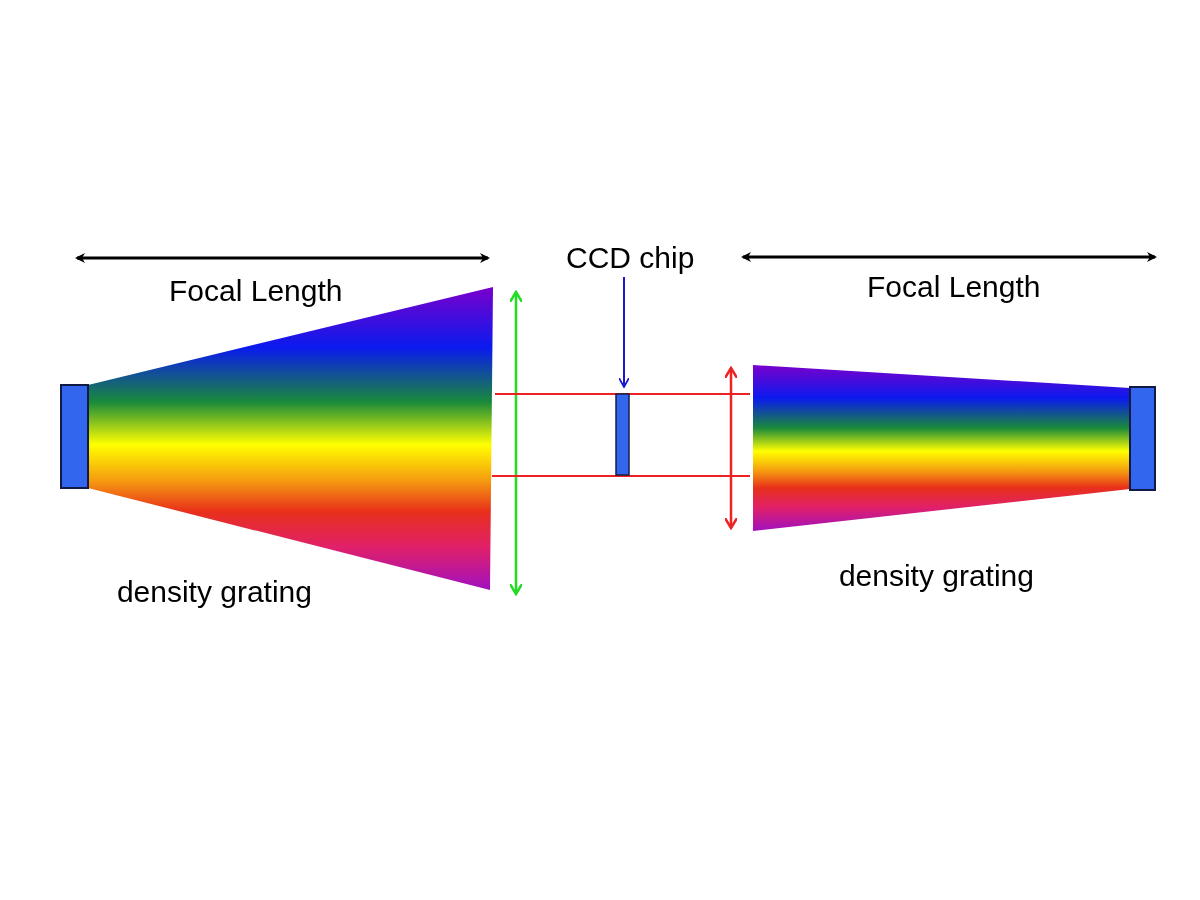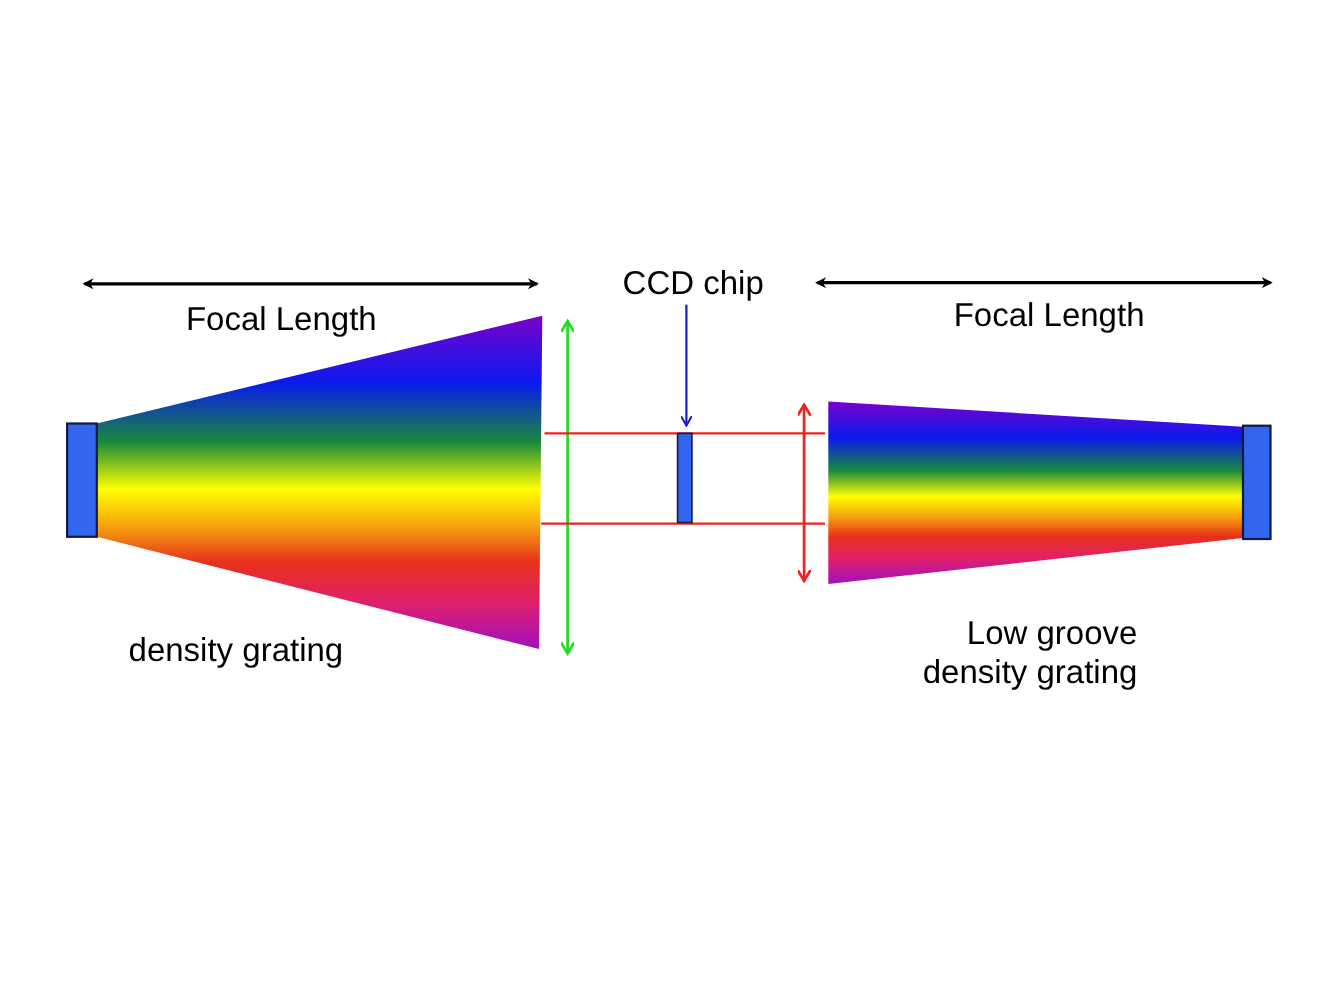--- a/index.html
+++ b/index.html
@@ -73,15 +73,14 @@
 
 <div class="lbl" style="left:169px; top:273px;">Focal Length</div>
 <div class="lbl" style="left:566px; top:240px;">CCD chip</div>
 <div class="lbl" style="left:867px; top:269px;">Focal Length</div>
 
 <div class="lbl right" style="left:100px; width:212px; top:574px;">
   <div>density grating</div>
 </div>
 
 <div class="lbl right" style="left:820px; width:214px; top:558px;">
-  <div>Low groove</div>
   <div>density grating</div>
 </div>
 
 </body></html>

